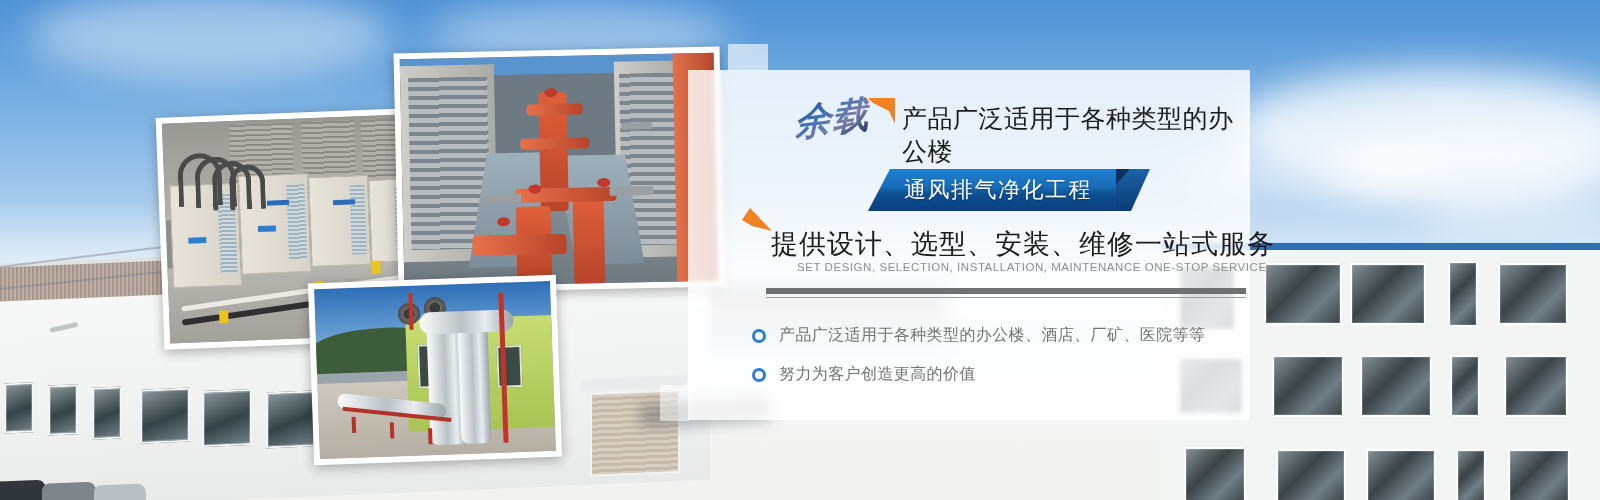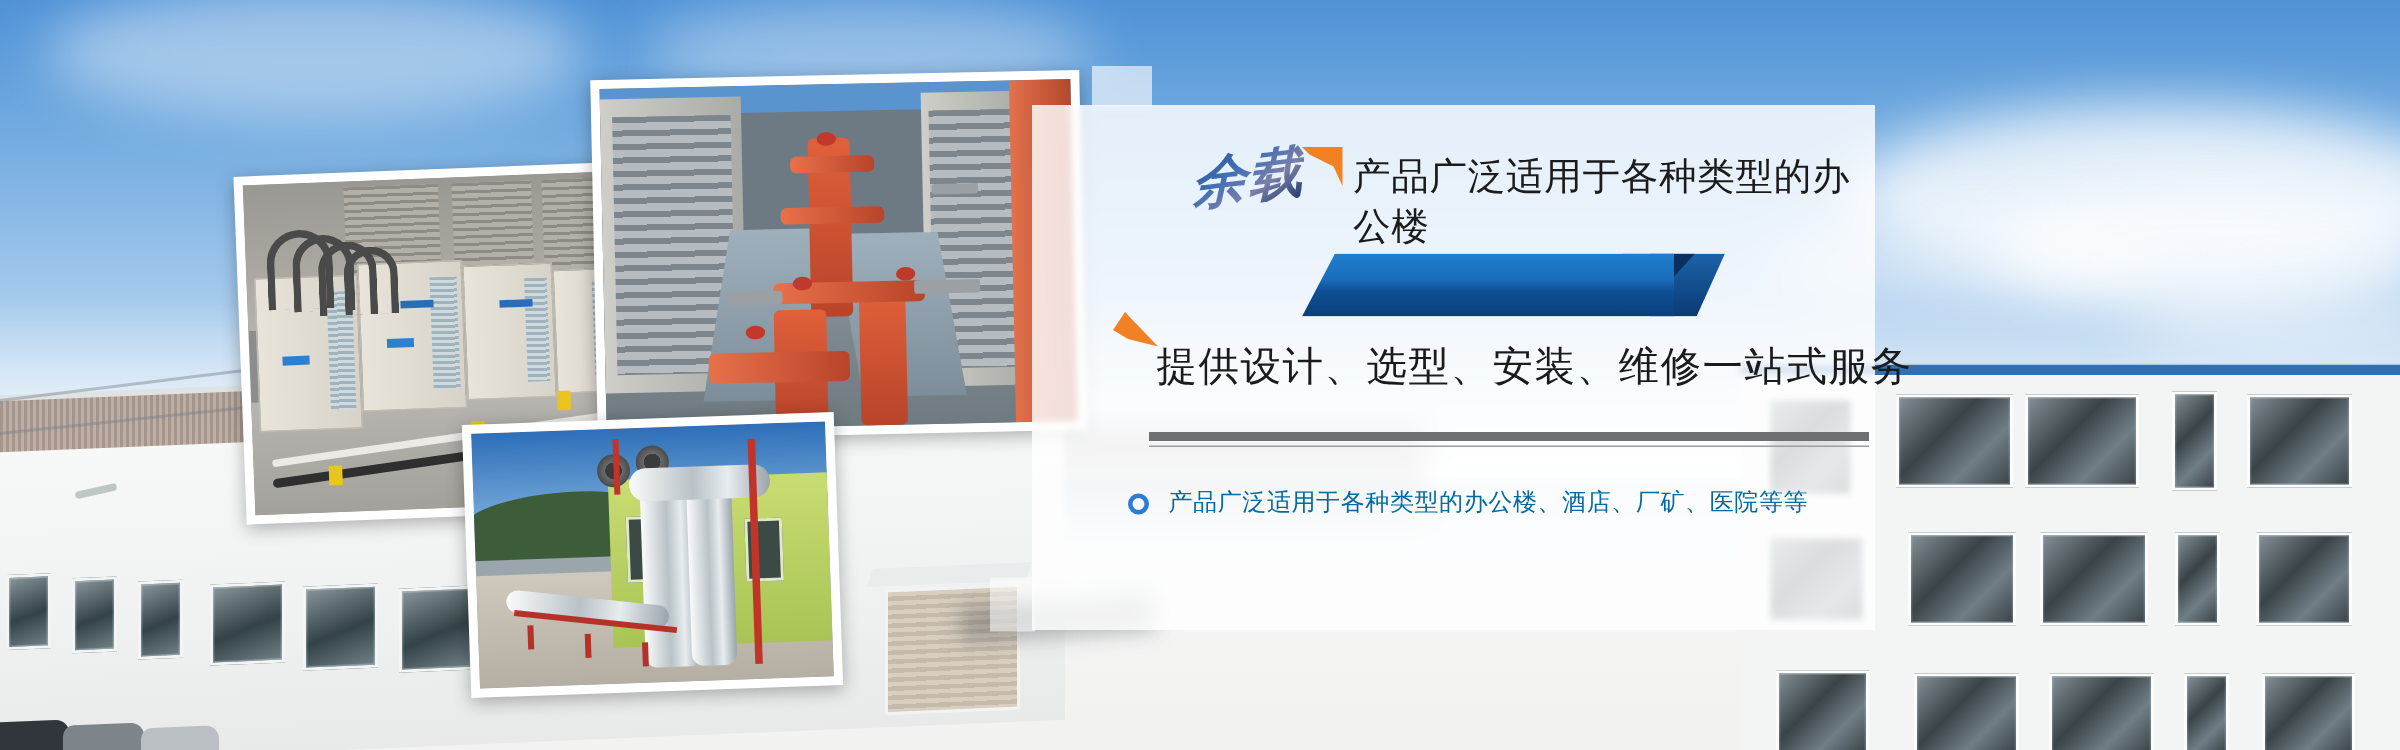--- a/index.html
+++ b/index.html
@@ -257,21 +257,21 @@
   .div-thick{position:absolute;left:766px;top:288px;width:480px;height:6px;background:#6e7074;}
   .div-thin{position:absolute;left:766px;top:297px;width:480px;height:1px;background:#9a9da1;}
 
   
   .bullets{position:absolute;left:752px;top:316px;width:500px;}
   .bullet{position:relative;height:39px;display:flex;align-items:center;}
   .bullet .ring{
     width:14px;height:14px;border-radius:50%;
     border:3px solid #2b7cd3;box-sizing:border-box;flex:none;margin-right:13px;
   }
-  .bullet .btxt{font-size:16px;color:#0369a1;letter-spacing:.4px;white-space:nowrap;}
+  .bullet .btxt{font-size:16px;color:#737373;letter-spacing:.4px;white-space:nowrap;}
 </style>
 </head>
 <body>
 
 <div class="banner">
 
   <div class="sky"></div>
   <div class="cloud c1"></div>
   <div class="cloud c2"></div>
   <div class="cloud c3"></div>
@@ -439,27 +439,33 @@
 
   <div class="headline">
     <div>产品广泛适用于各种类型的办公楼</div>
     <div>周期整体解决方案</div>
   </div>
 
   <div class="ribbon">
     <div class="ribbon-tail"></div>
     <div class="ribbon-fold"></div>
     <div class="ribbon-body"></div>
+    <div class="ribbon-text">通风排气净化工程</div>
   </div>
 
   <div class="subline">提供设计、选型、安装、维修一站式服务</div>
+  <div class="subline-en">SET DESIGN, SELECTION, INSTALLATION, MAINTENANCE ONE-STOP SERVICE</div>
 
   <div class="div-thick"></div>
   <div class="div-thin"></div>
 
   <div class="bullets">
     <div class="bullet">
       <span class="ring"></span>
       <span class="btxt">产品广泛适用于各种类型的办公楼、酒店、厂矿、医院等等</span>
     </div>
+    <div class="bullet">
+      <span class="ring"></span>
+      <span class="btxt">努力为客户创造更高的价值</span>
+    </div>
   </div>
 
 </div>
 
 </body></html>

